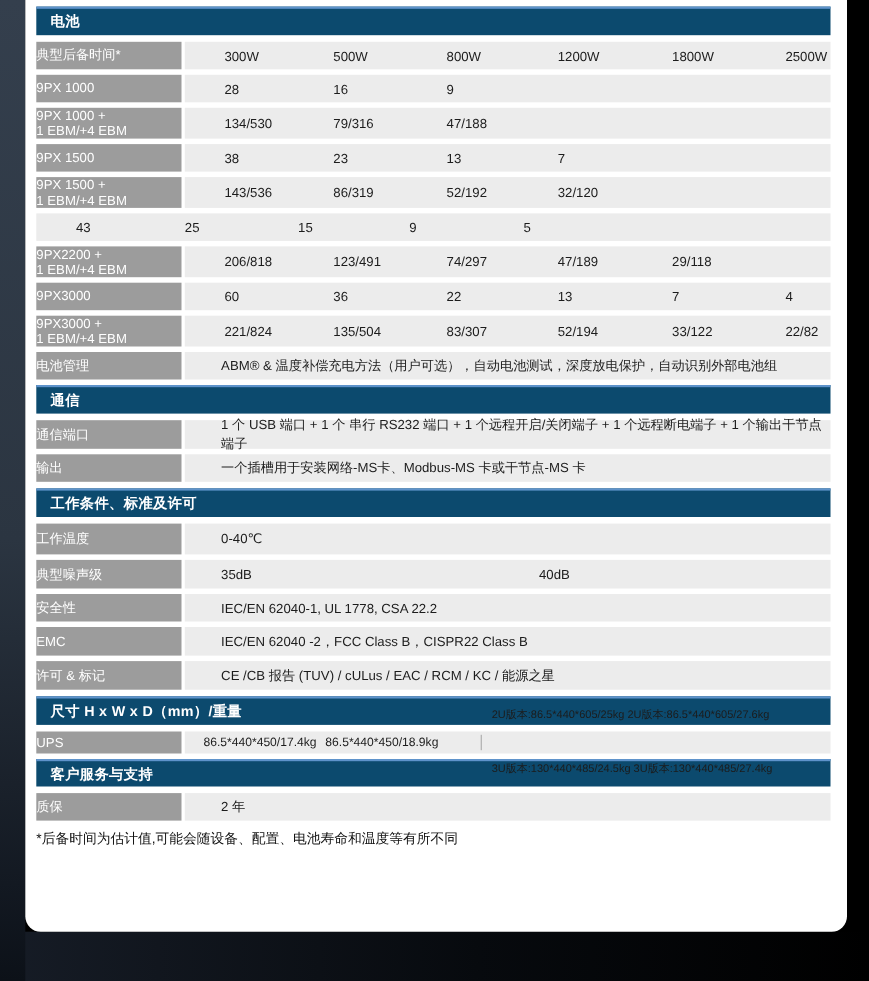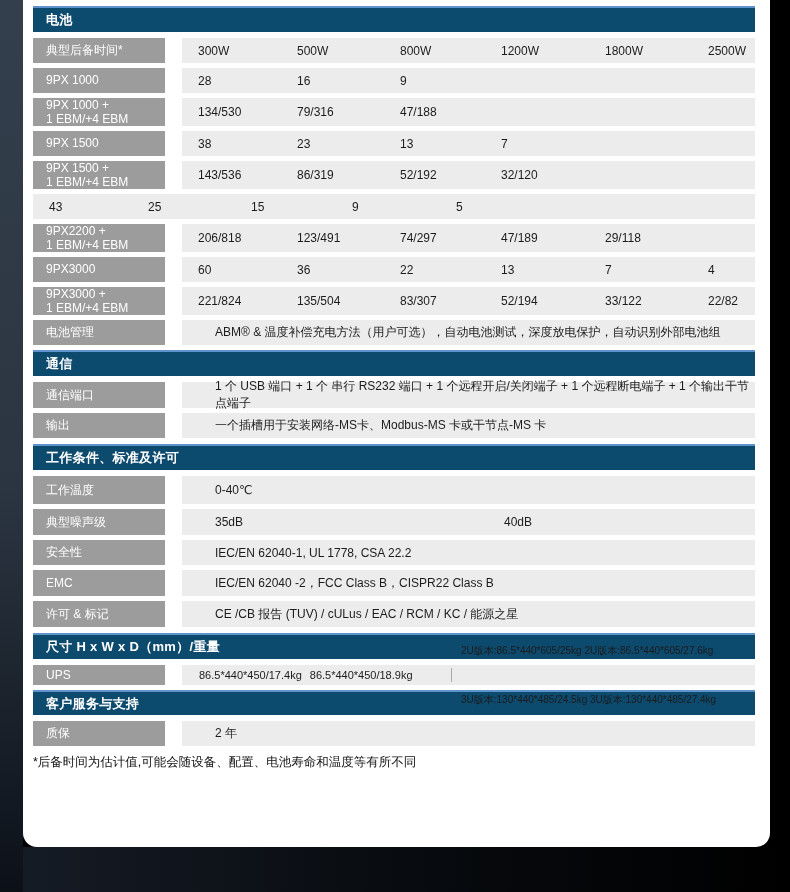--- a/index.html
+++ b/index.html
@@ -14,29 +14,29 @@
     background:linear-gradient(90deg,#161c26 0%,#070a0e 55%,#000 100%);z-index:1;}
   .panel{position:absolute;left:23px;top:0;width:747px;height:847px;background:#fff;
     border-radius:0 0 14px 14px;box-sizing:border-box;padding:6px 15px 0 10px;z-index:3;}
 
   .sec-header{height:26px;background:#0c4a6e;border-top:2px solid #5e93cb;box-sizing:border-box;
     color:#fff;font-weight:bold;font-size:13px;display:flex;align-items:center;
     padding-left:13px;margin-bottom:6px;letter-spacing:.3px;}
   .mb6{margin-bottom:6px !important;}
 
   .row{display:flex;margin-bottom:5px;}
-  .label{flex:0 0 132px;width:132px;margin-right:17px;background:#9c9c9c;color:#fff;
+  .label{flex:0 0 132px;width:132px;margin-right:3px;background:#9c9c9c;color:#fff;
     font-size:12px;line-height:1.18;display:flex;flex-direction:column;justify-content:center;
-    padding-left:13px;box-sizing:border-box;}
+    box-sizing:border-box;}
   .label span{display:block;}
   .cell{flex:1;background:#ececec;color:#1c1c1c;font-size:12px;display:flex;align-items:center;
     box-sizing:border-box;}
   .cell.text{padding-left:33px;}
   .cols{display:grid;grid-template-columns:99px 103px 101px 104px 103px 1fr;
-    padding-left:16px;width:100%;align-items:center;box-sizing:border-box;}
+    padding-left:36px;width:100%;align-items:center;box-sizing:border-box;}
   .h25{height:25px}.h26{height:26px}.h28{height:28px}.h32{height:20px}
 
   .noise-first{display:inline-block;width:289px;}
 
   .split-left{flex:0 0 269px;width:269px;padding-left:17px;box-sizing:border-box;
     font-size:11px;display:flex;align-items:center;}
   .split-left .v2{margin-left:8px;}
   .split-divider{width:1px;background:#a8a8a8;align-self:stretch;margin:3px 0;}
   .split-right{padding-left:9px;font-size:10px;line-height:1.32;display:flex;
     flex-direction:column;justify-content:center;gap:36px;}

